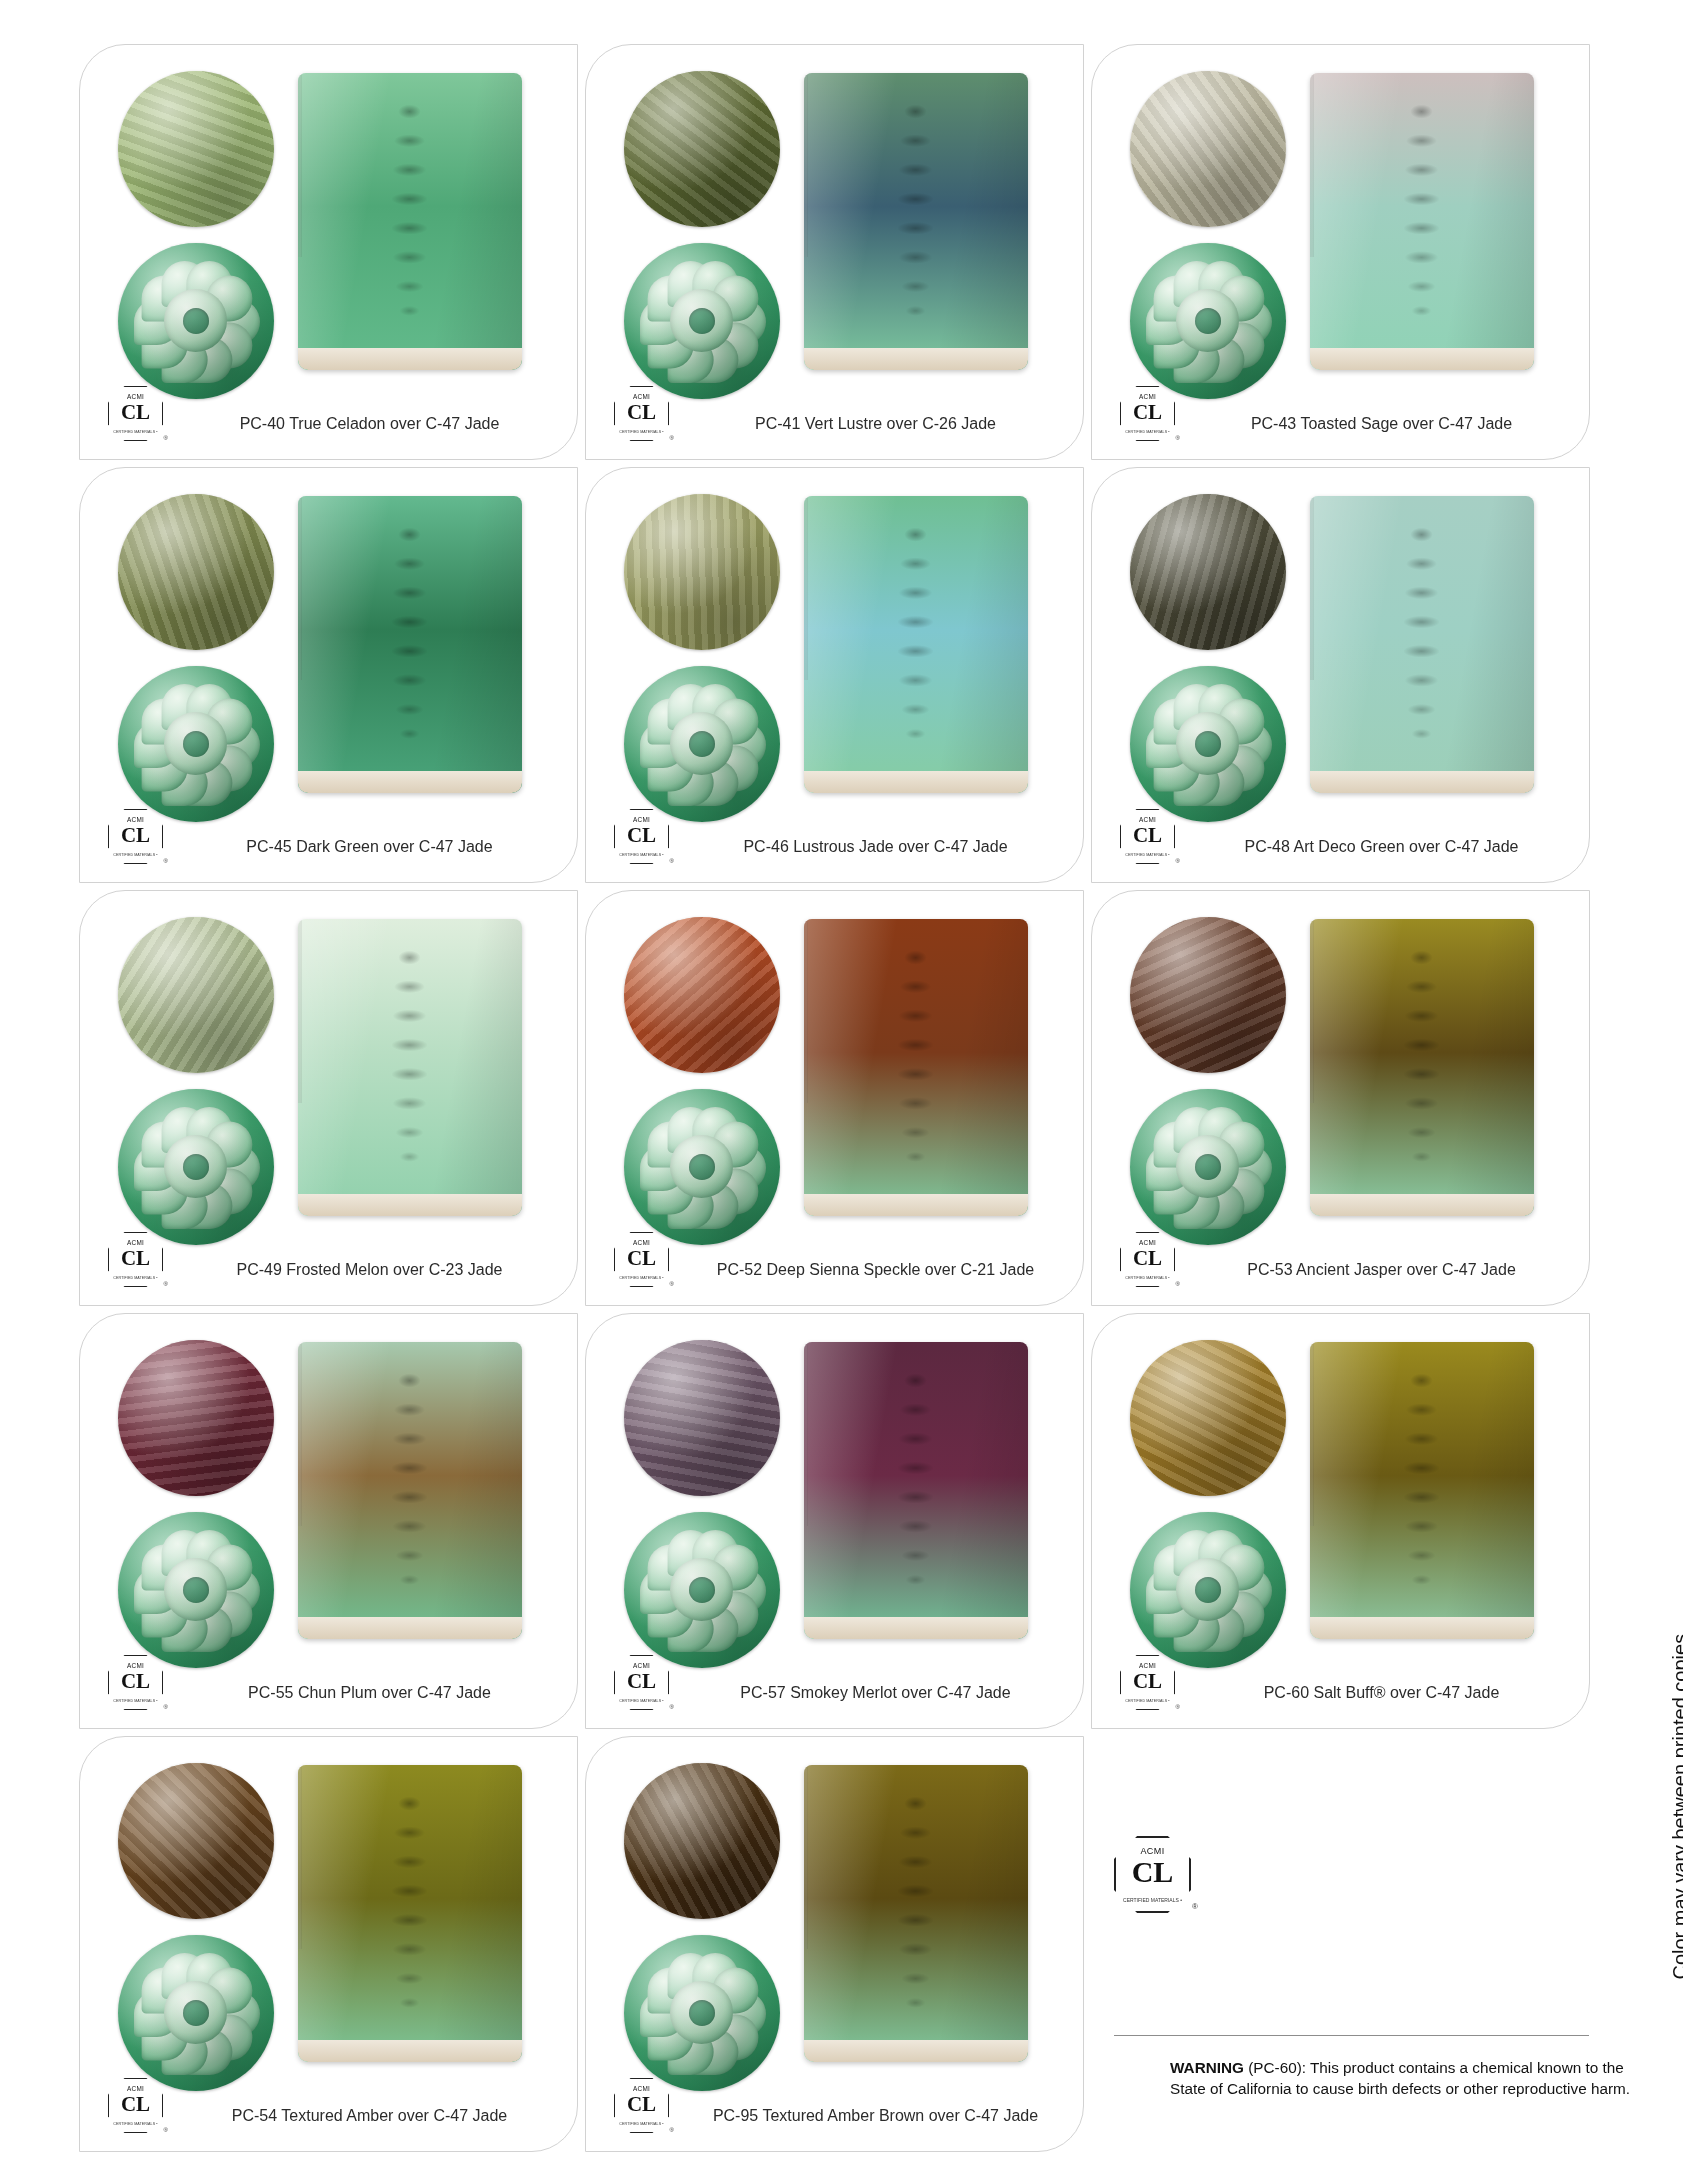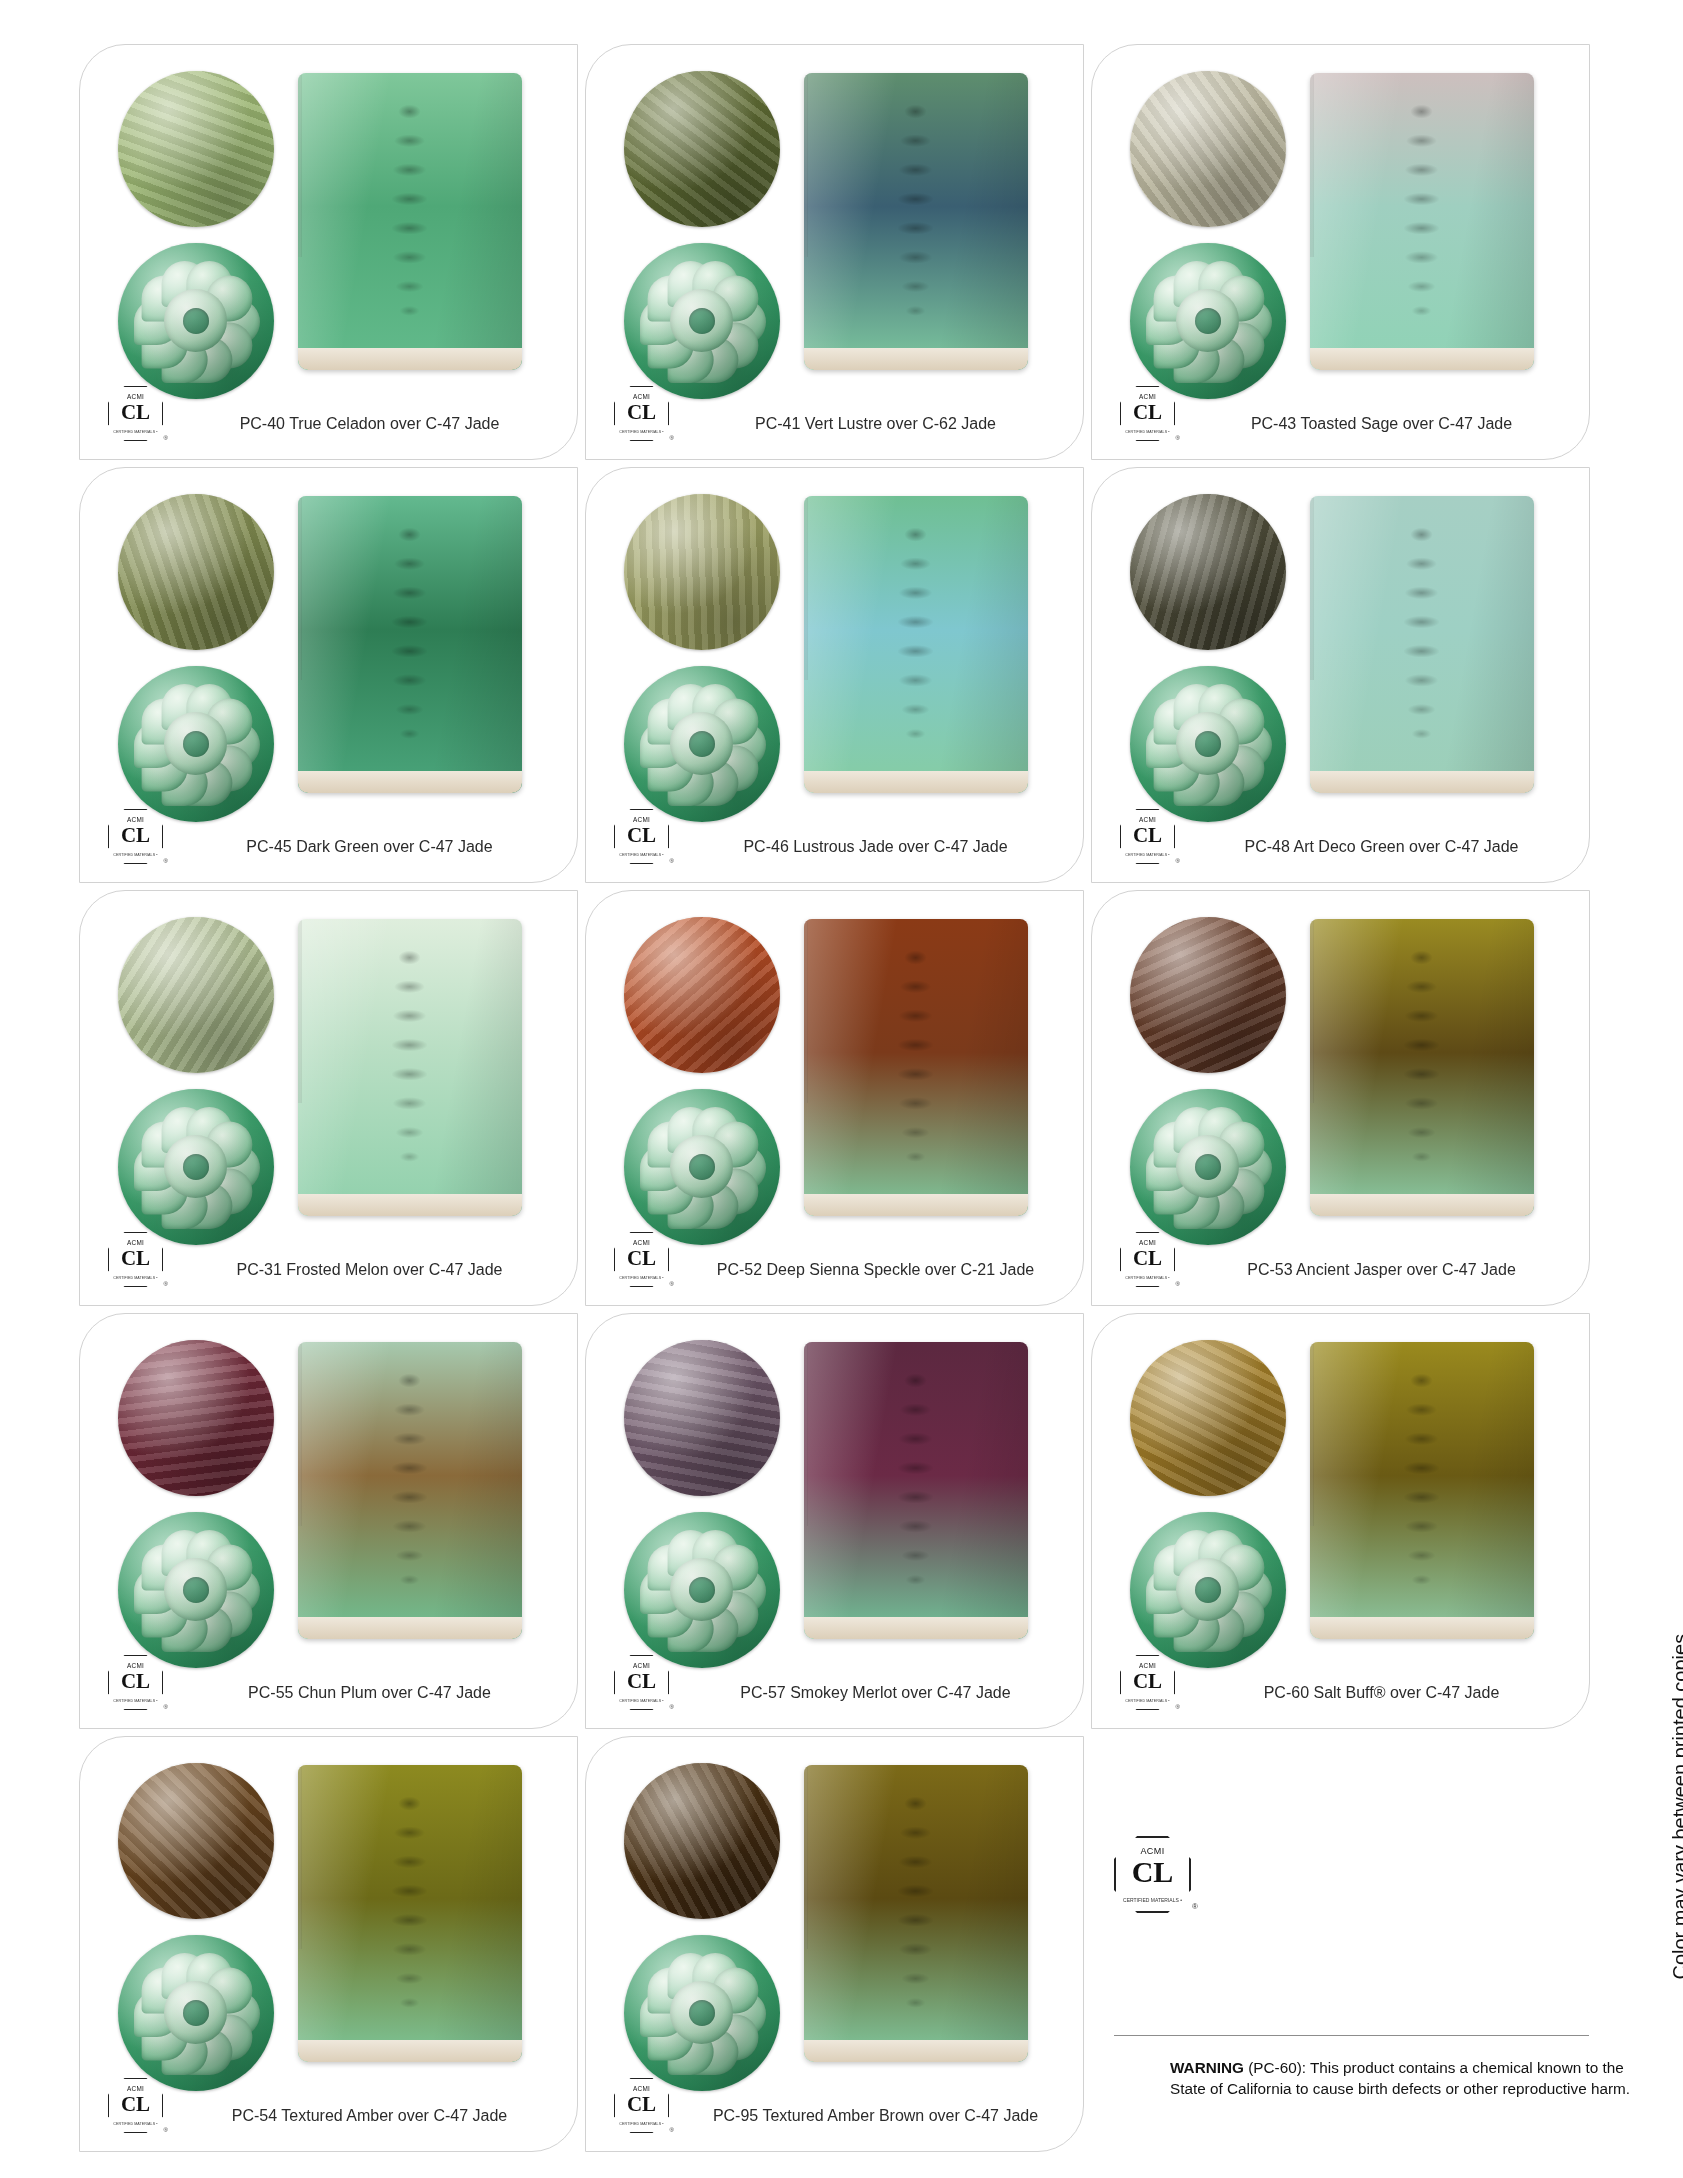--- a/index.html
+++ b/index.html
@@ -310,21 +310,21 @@
             <div class="sheen"></div>
             <div class="foot"></div>
           </div>
           <div class="seal">
             <div class="oct"></div>
             <div class="acmi">ACMI</div>
             <div class="cl">CL</div>
             <div class="tiny">CERTIFIED MATERIALS •</div>
             <div class="reg">®</div>
           </div>
-          <div class="caption">PC-41 Vert Lustre over C-62 Jade</div>
+          <div class="caption">PC-41 Vert Lustre over C-26 Jade</div>
         </div>
         <div class="card">
           <div class="chips">
             <div class="chip" style="background: linear-gradient(150deg, rgb(201, 197, 173), rgb(171, 167, 142));">
               <div class="tex" style="background: repeating-linear-gradient(54deg, rgba(255, 255, 255, 0.18) 0px, rgba(255, 255, 255, 0.18) 6px, rgba(0, 0, 0, 0.14) 6px, rgba(0, 0, 0, 0.14) 13px); opacity: 0.65;"></div>
               <div class="gloss"></div>
             </div>
             <div class="chip second" style="background: radial-gradient(circle at 40% 34%, rgb(102, 189, 140), rgb(44, 140, 91) 70%, rgb(27, 106, 67) 100%);">
               <div class="rosette">
                 <div class="petals">
@@ -524,21 +524,21 @@
             <div class="sheen"></div>
             <div class="foot"></div>
           </div>
           <div class="seal">
             <div class="oct"></div>
             <div class="acmi">ACMI</div>
             <div class="cl">CL</div>
             <div class="tiny">CERTIFIED MATERIALS •</div>
             <div class="reg">®</div>
           </div>
-          <div class="caption">PC-31 Frosted Melon over C-47 Jade</div>
+          <div class="caption">PC-49 Frosted Melon over C-23 Jade</div>
         </div>
         <div class="card">
           <div class="chips">
             <div class="chip" style="background: linear-gradient(150deg, rgb(196, 86, 42), rgb(156, 61, 28));">
               <div class="tex" style="background: repeating-linear-gradient(139deg, rgba(255, 255, 255, 0.18) 0px, rgba(255, 255, 255, 0.18) 6px, rgba(0, 0, 0, 0.14) 6px, rgba(0, 0, 0, 0.14) 13px); opacity: 0.65;"></div>
               <div class="gloss"></div>
             </div>
             <div class="chip second" style="background: radial-gradient(circle at 40% 34%, rgb(102, 189, 140), rgb(44, 140, 91) 70%, rgb(27, 106, 67) 100%);">
               <div class="rosette">
                 <div class="petals">

